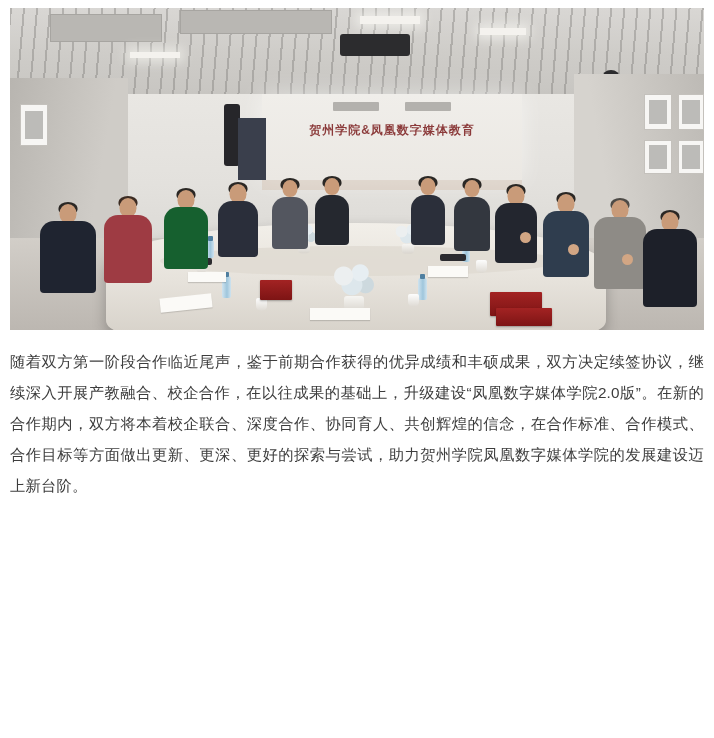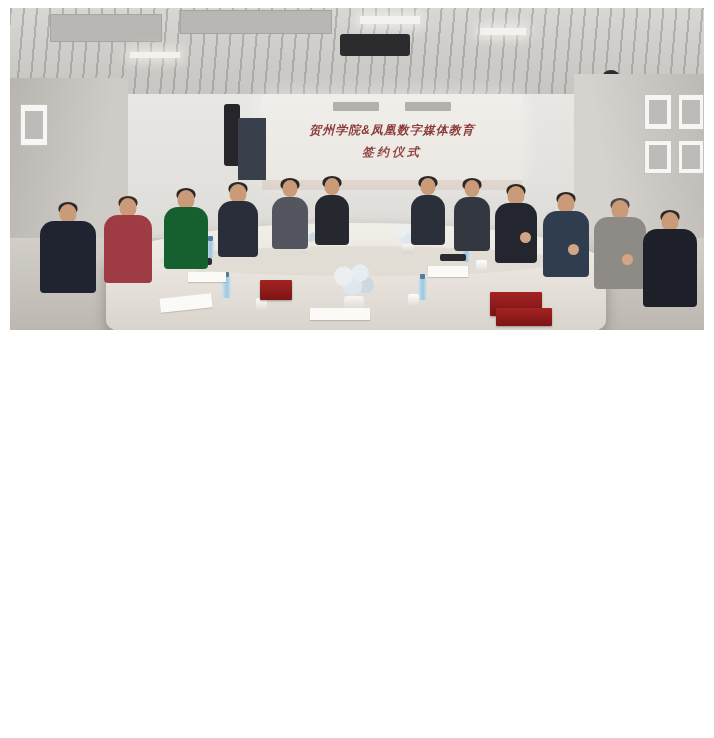--- a/index.html
+++ b/index.html
@@ -9,21 +9,20 @@
   }
   body {
     width: 714px;
     height: 738px;
     font-family: "Liberation Sans", sans-serif;
     overflow: hidden;
   }
   .article {
     width: 714px;
     box-sizing: border-box;
-    font-style: italic;
   }
   
   .photo-wrap {
     width: 694px;
     height: 322px;
     margin: 8px auto 0 auto;
     position: relative;
     overflow: hidden;
     background: #1b1b1f;
   }
@@ -314,21 +313,20 @@
       <div class="frame" style="left:10px;top:96px;width:26px;height:40px;">
           <i></i>
         </div>
 
       <div class="screen">
         <div class="logo-row">
           <span></span>
           <span></span>
         </div>
         <div class="ttl">贺州学院&amp;凤凰数字媒体教育</div>
-        <div class="sub">签约仪式</div>
       </div>
       <div class="banner-strip" style="left:252px;top:172px;width:260px;height:10px;"></div>
 
       <div class="floor"></div>
 
       <div class="podium-mic"></div>
       <div class="speaker">
         <div class="hair" style="background:#241f1c;"></div>
         <div class="head"></div>
         <div class="body" style="background:#3a3f4c;width:28px;height:62px;"></div>
@@ -427,15 +425,16 @@
       <div class="person" style="left:660px;top:204px;">
         <div class="hair"></div>
         <div class="head"></div>
         <div class="body" style="background:#1d2029;width:54px;height:78px;"></div>
       </div>
 
     </div>
   </div>
 
   <div class="body-text">
+    <p>随着双方第一阶段合作临近尾声，鉴于前期合作获得的优异成绩和丰硕成果，双方决定续签协议，继续深入开展产教融合、校企合作，在以往成果的基础上，升级建设“凤凰数字媒体学院2.0版”。在新的合作期内，双方将本着校企联合、深度合作、协同育人、共创辉煌的信念，在合作标准、合作模式、合作目标等方面做出更新、更深、更好的探索与尝试，助力贺州学院凤凰数字媒体学院的发展建设迈上新台阶。</p>
   </div>
 
 </div>
 
 </body></html>

